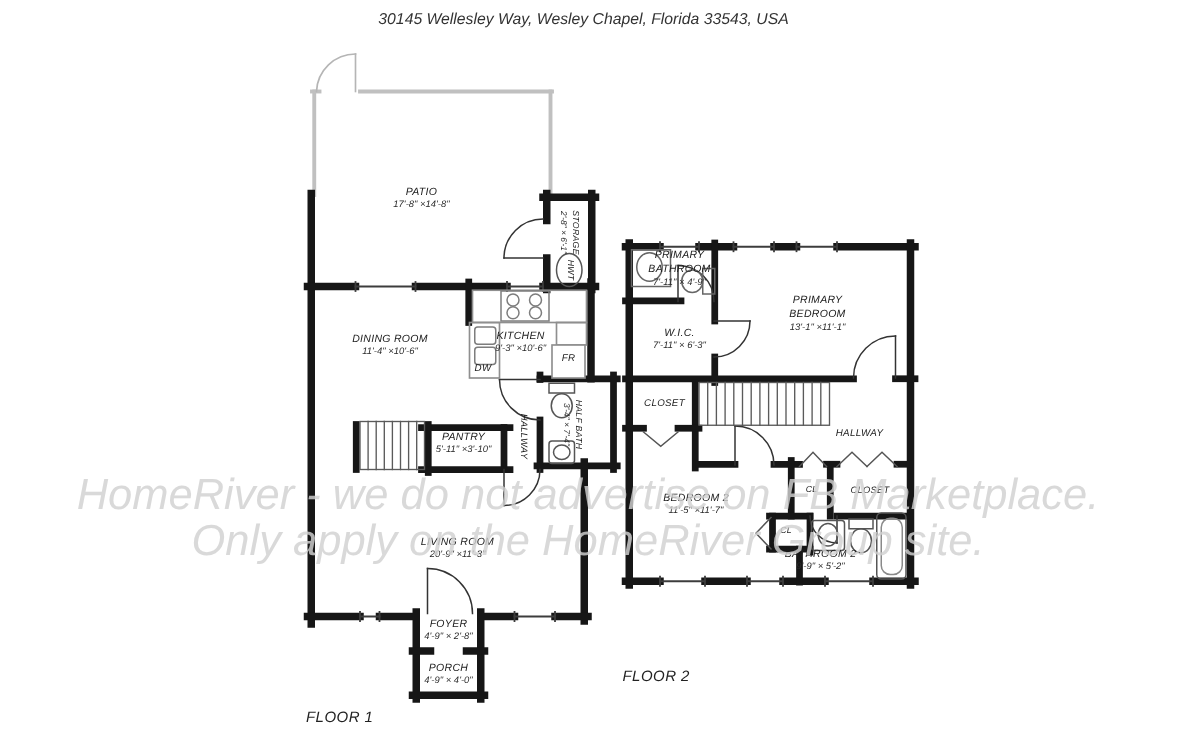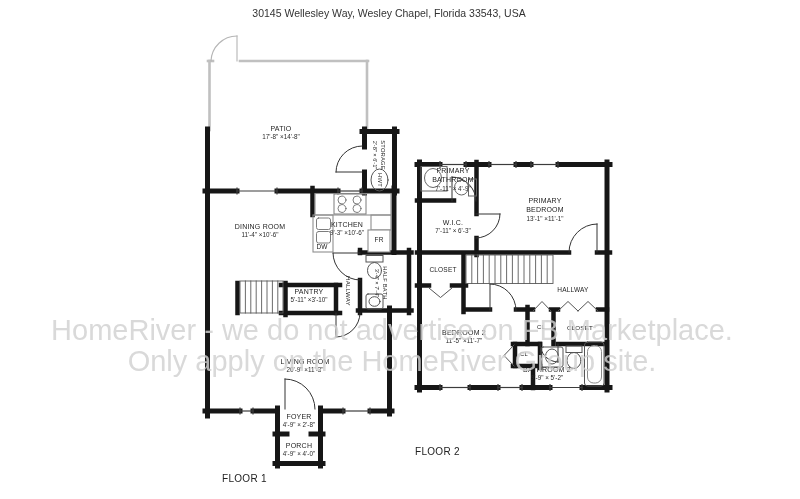--- a/index.html
+++ b/index.html
@@ -1,17 +1,17 @@
 <!DOCTYPE html>
 <html><head>
 <meta charset="utf-8">
 <style>
   html,body{margin:0;padding:0;background:#fff;width:800px;height:499px;overflow:hidden;
     font-family:"Liberation Sans",sans-serif;}
-  #stage{position:relative;width:800px;height:499px;background:#fff;}
+  #stage{position:relative;width:800px;height:499px;background:#fff;font-style:italic;}
   #planSvg{position:absolute;left:0;top:0;z-index:1;}
   .hdr{position:absolute;left:389px;top:7px;transform:translateX(-50%);font-size:10.5px;
     color:#333;white-space:nowrap;z-index:2;}
   .ftr{position:absolute;left:400px;top:479px;transform:translateX(-50%);font-size:11px;
     font-weight:bold;color:#111;white-space:nowrap;z-index:2;letter-spacing:.2px;}
   .plan-label{position:absolute;transform:translate(-50%,-50%);display:flex;flex-direction:column;
     align-items:center;text-align:center;z-index:2;line-height:1.35;}
   .plan-label.vert{transform:translate(-50%,-50%) rotate(90deg);}
   .rname{font-size:7px;color:#1c1c1c;white-space:nowrap;letter-spacing:.2px;}
   .rname.wrap{white-space:normal;width:50px;}
@@ -309,21 +309,21 @@
     <span class="rdims">20'-9" ×11'-3"</span>
   </div>
   <div class="plan-label" style="left:299px;top:421px">
     <span class="rname">FOYER</span>
     <span class="rdims">4'-9" × 2'-8"</span>
   </div>
   <div class="plan-label" style="left:299px;top:450px">
     <span class="rname">PORCH</span>
     <span class="rdims">4'-9" × 4'-0"</span>
   </div>
-  <div class="floor-tag" style="left:222px;top:429px">FLOOR 1</div>
+  <div class="floor-tag" style="left:204px;top:429px">FLOOR 1</div>
 
   <div class="plan-label" style="left:453px;top:180px">
     <span class="rname wrap">PRIMARY BATHROOM</span>
     <span class="rdims">7'-11" × 4'-9"</span>
   </div>
   <div class="plan-label" style="left:545px;top:210px">
     <span class="rname wrap">PRIMARY BEDROOM</span>
     <span class="rdims">13'-1" ×11'-1"</span>
   </div>
   <div class="plan-label" style="left:453px;top:227px">

